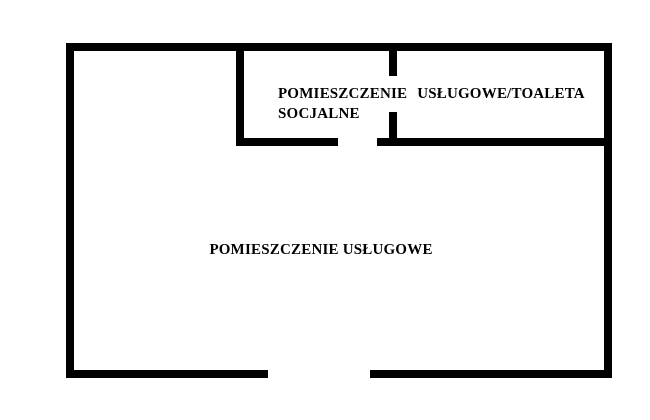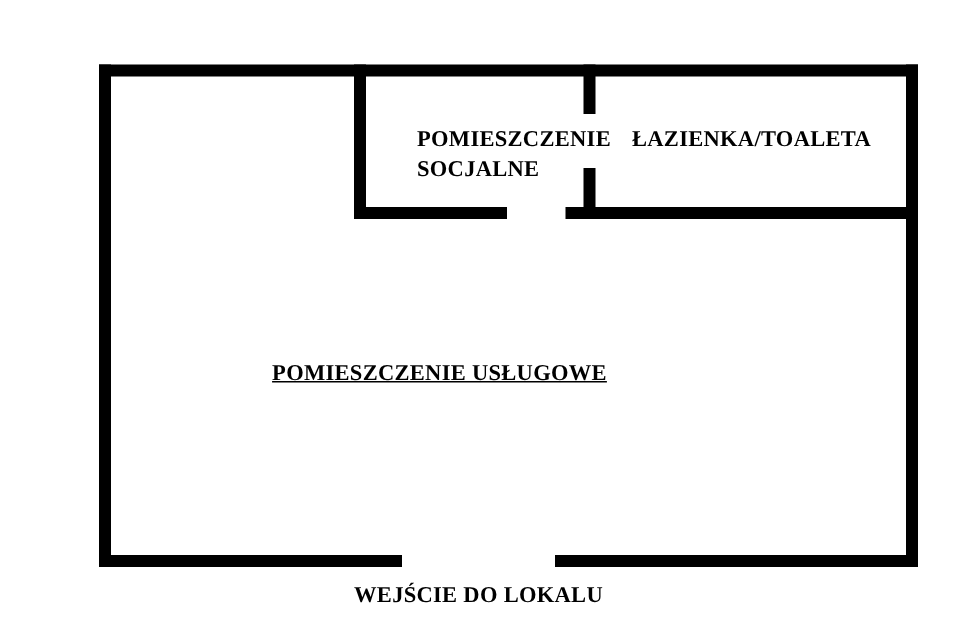--- a/index.html
+++ b/index.html
@@ -27,21 +27,21 @@
     position: absolute;
     font-weight: bold;
     font-size: 15px;
     line-height: 20px;
     color: #000000;
     letter-spacing: 0.2px;
     white-space: pre-line;
   }
   .label-social   { left: 250px; top: 83px; width: 140px; text-align: left; margin-left: 28px; }
   .label-bathroom { left: 398px; top: 83px; width: 206px; text-align: center; }
-  .label-service  { left: 83px;  top: 239px; width: 420px; text-align: center; text-decoration: underline; }
+  .label-service  { left: 111px;  top: 239px; width: 420px; text-align: center; }
   .label-entrance { left: 219px; top: 387px; width: 200px; text-align: center; }
 </style>
 </head>
 <body>
 
 <div class="canvas" style="background: rgb(255, 255, 255);">
   <div id="walls-layer">
       <div class="wall" style="left: 66px; top: 43px; width: 546px; height: 8px; background: rgb(0, 0, 0);"></div>
       <div class="wall" style="left: 66px; top: 43px; width: 8px; height: 335px; background: rgb(0, 0, 0);"></div>
       <div class="wall" style="left: 604px; top: 43px; width: 8px; height: 335px; background: rgb(0, 0, 0);"></div>
@@ -51,16 +51,15 @@
       <div class="wall" style="left: 236px; top: 138px; width: 102px; height: 8px; background: rgb(0, 0, 0);"></div>
       <div class="wall" style="left: 377px; top: 138px; width: 235px; height: 8px; background: rgb(0, 0, 0);"></div>
       <div class="wall" style="left: 389px; top: 43px; width: 8px; height: 33px; background: rgb(0, 0, 0);"></div>
       <div class="wall" style="left: 389px; top: 112px; width: 8px; height: 34px; background: rgb(0, 0, 0);"></div>
       <div class="opening" style="left: 268px; top: 370px; width: 102px; height: 8px;"></div>
       <div class="opening" style="left: 338px; top: 138px; width: 39px; height: 8px;"></div>
       <div class="opening" style="left: 389px; top: 76px; width: 8px; height: 36px;"></div>
     </div>
   <div class="label label-social" style="color: rgb(0, 0, 0);">POMIESZCZENIE
 SOCJALNE</div>
-  <div class="label label-bathroom" style="color: rgb(0, 0, 0);">ŁAZIENKA/TOALETA</div>
+  <div class="label label-bathroom" style="color: rgb(0, 0, 0);">USŁUGOWE/TOALETA</div>
   <div class="label label-service" style="color: rgb(0, 0, 0);">POMIESZCZENIE USŁUGOWE</div>
-  <div class="label label-entrance" style="color: rgb(0, 0, 0);">WEJŚCIE DO LOKALU</div>
 </div>
 
 </body></html>

